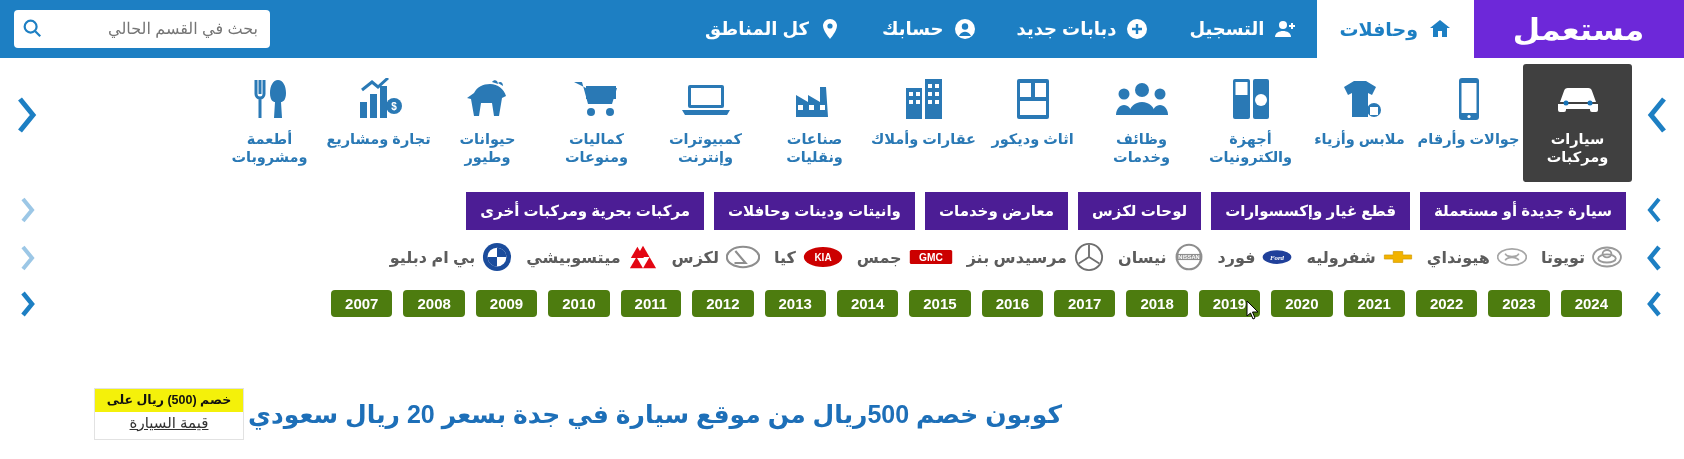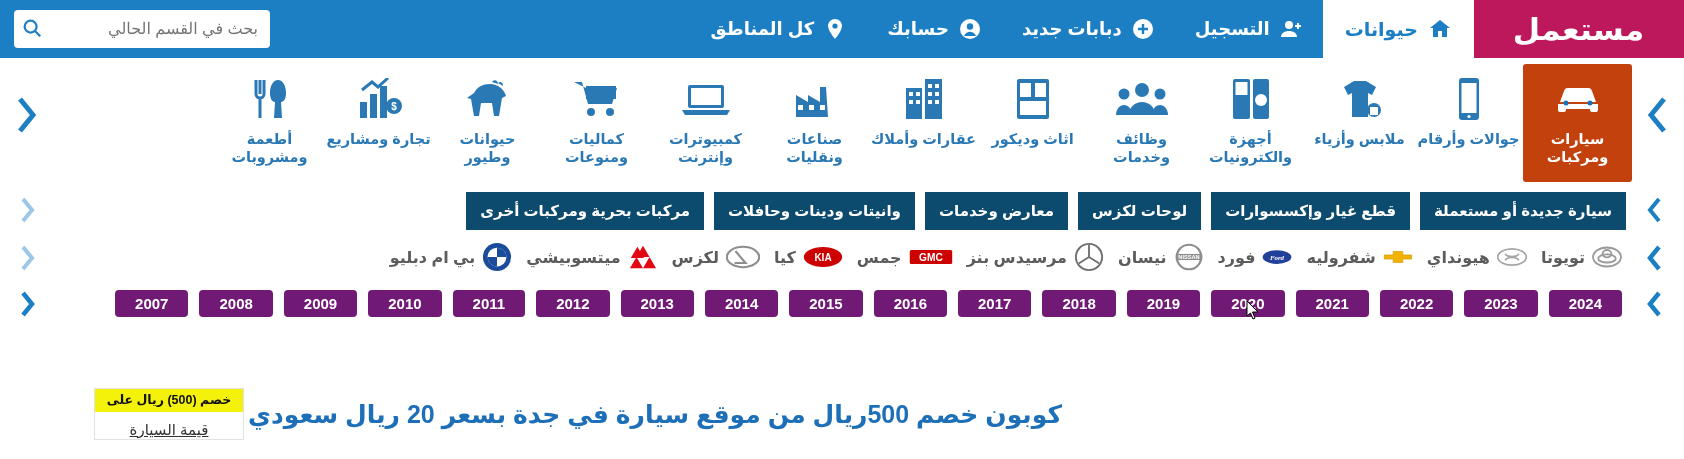--- a/index.html
+++ b/index.html
@@ -21,21 +21,21 @@
     height: 58px;
     background: #1d7fc3;
     display: flex;
     flex-direction: row;
     align-items: center;
     position: relative;
   }
   .logo-box {
     width: 210px;
     height: 58px;
-    background: #be185d;
+    background: #6d28d9;
     display: flex;
     align-items: center;
     justify-content: center;
     flex: 0 0 210px;
   }
   .logo-text {
     color: #ffffff;
     font-size: 30px;
     font-weight: bold;
     letter-spacing: 1px;
@@ -123,21 +123,21 @@
     padding-top: 10px;
     color: #2a79b5;
     font-size: 14.5px;
     font-weight: bold;
     text-align: center;
     line-height: 1.25;
     flex: 0 0 109px;
     cursor: pointer;
   }
   .cat.active {
-    background: #c2410c;
+    background: #404040;
     color: #ffffff;
     border-radius: 3px;
   }
   .cat .c-ico { height: 50px; display: flex; align-items: center; justify-content: center; margin-bottom: 6px;}
   .cat .c-lbl { display: block; padding: 0 2px; }
 
   .arrow {
     position: absolute;
     top: 28px;
     width: 34px; height: 46px;
@@ -154,21 +154,21 @@
     height: 38px;
     margin-top: 2px;
     padding: 0 58px;
     display: flex;
     align-items: center;
     justify-content: flex-start;
     gap: 10px;
     overflow: hidden;
   }
   .pill {
-    background: #0c4a6e;
+    background: #4c1d95;
     color: #ffffff;
     font-size: 15px;
     font-weight: bold;
     border-radius: 4px;
     padding: 14px 14px;
     white-space: nowrap;
     flex: 0 0 auto;
     cursor: pointer;
   }
   .row-arrow {
@@ -212,26 +212,26 @@
     height: 42px;
     margin-top: 2px;
     padding: 0 62px;
     display: flex;
     align-items: center;
     justify-content: flex-start;
     gap: 11px;
     overflow: hidden;
   }
   .year {
-    background: #701a75;
+    background: #4d7c0f;
     color: #ffffff;
     font-size: 15px;
     font-weight: bold;
     border-radius: 4px;
-    padding: 5px 20px;
+    padding: 5px 14px;
     flex: 0 0 auto;
     cursor: pointer;
   }
 
   
   .banner {
     position: absolute;
     left: 0; right: 0;
     top: 370px;
     height: 89px;
@@ -252,21 +252,21 @@
     position: absolute;
     left: 94px;
     top: 18px;
     width: 150px;
     height: 52px;
     background: #ffffff;
     border: 1px solid #e2e2e2;
     display: flex;
     flex-direction: column;
     align-items: center;
-    justify-content: space-between;
+    justify-content: flex-start;
     overflow: hidden;
   }
   .coupon-line1 {
     background: #f4f10a;
     color: #111;
     font-size: 12.5px;
     font-weight: bold;
     width: 100%;
     text-align: center;
     padding: 4px 2px;
@@ -297,21 +297,21 @@
     <div class="logo-box">
       <span class="logo-text">مستعمل</span>
     </div>
 
     <div class="nav-home">
       <span class="ico">
         <svg width="24" height="24" viewBox="0 0 24 24" fill="#1d7fc3">
             <path d="M12 3 2 11h3v9h5v-6h4v6h5v-9h3z"></path>
           </svg>
       </span>
-      <span>حيوانات</span>
+      <span>وحافلات</span>
     </div>
 
     <div class="nav-item">
       <span class="ico">
         <svg width="24" height="24" viewBox="0 0 24 24" fill="#ffffff">
             <circle cx="10" cy="8" r="4"></circle>
             <path d="M2 20c0-4 4-6 8-6s8 2 8 6z"></path>
             <path d="M19 6v6M16 9h6" stroke="#ffffff" stroke-width="2" fill="none"></path>
           </svg>
       </span>

